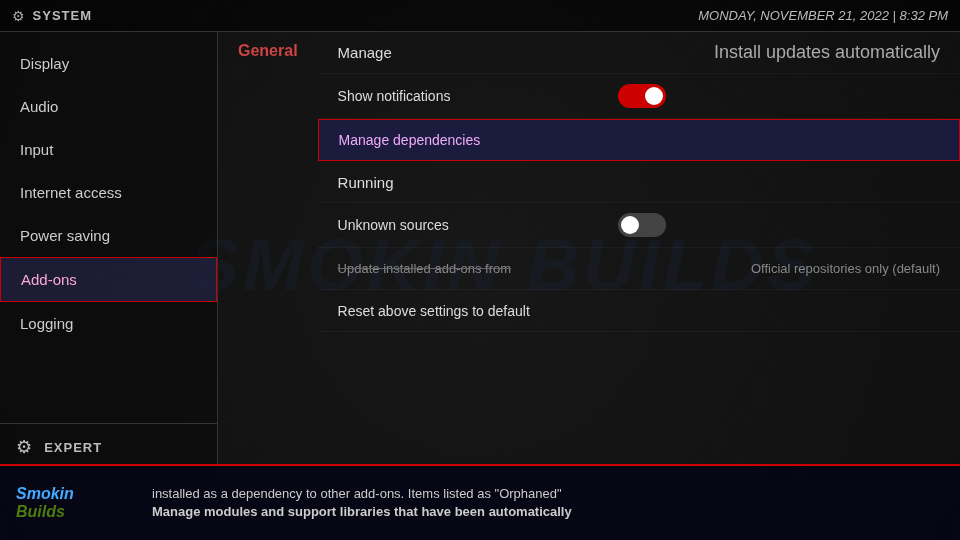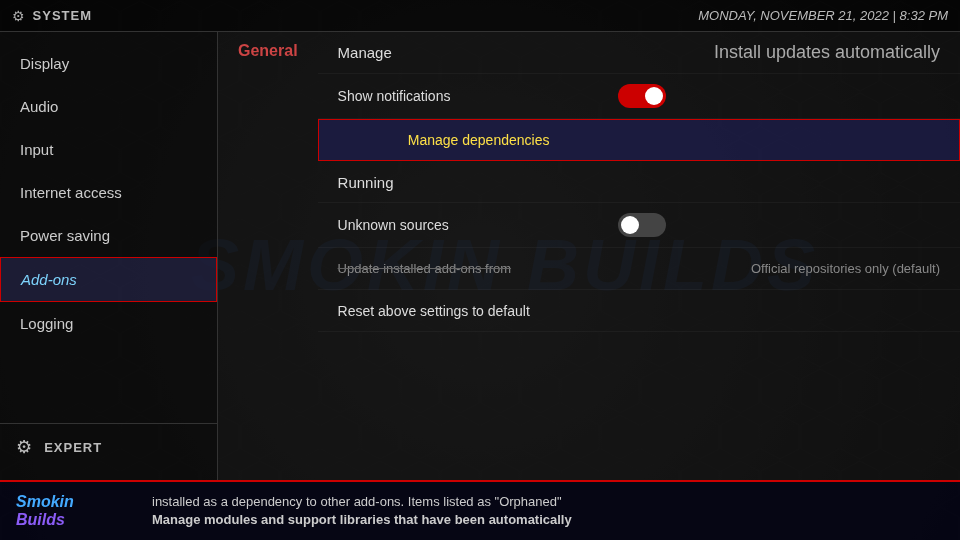--- a/index.html
+++ b/index.html
@@ -86,22 +86,21 @@
     .sidebar-item {
       padding: 13px 20px;
       font-size: 15px;
       color: #ccc;
       cursor: pointer;
       transition: background 0.15s;
     }
     .sidebar-item.active {
       background: rgba(40,40,80,0.6);
       border: 1px solid #c00;
-      color: #7dd3fc;
-      font-style: italic;
+      color: #f9a8d4;
     }
 
     .sidebar-bottom {
       margin-top: auto;
       padding: 12px 16px;
       display: flex;
       align-items: center;
       gap: 12px;
       border-top: 1px solid #333;
     }
@@ -188,38 +187,38 @@
     }
     .toggle.off::after {
       right: auto;
       left: 3px;
     }
 
     
     .bottom-bar {
       position: absolute;
       bottom: 0; left: 0; right: 0;
-      height: 60px;
+      height: 76px;
       background: rgba(5,5,20,0.95);
       border-top: 2px solid #c00;
       display: flex;
       align-items: center;
       padding: 0 16px;
       z-index: 10;
       gap: 16px;
     }
     .bottom-logo {
       width: 120px;
       height: 40px;
       flex-shrink: 0;
       display: flex;
       align-items: center;
     }
     .logo-smokin { color: #4af; }
-    .logo-builds { color: #8b5cf6; font-style: italic; }
+    .logo-builds { color: #4d7c0f; font-style: italic; }
     .bottom-description {
       font-size: 13px;
       color: #ccc;
       line-height: 1.4;
     }
 
     
     .watermark {
       position: absolute;
       top: 50px;
@@ -310,21 +309,21 @@
         <span class="setting-label" style="color:#ddd; font-size:15px;">Manage</span>
         <span class="setting-value" style="color:#aaa; font-size:18px;">Install updates automatically</span>
       </div>
 
       <div class="setting-row">
         <span class="setting-label">Show notifications</span>
         <div class="toggle"></div>
       </div>
 
       <div class="setting-row highlighted">
-        <span class="setting-label" style="color:#fde047;text-align:center;">Manage dependencies</span>
+        <span class="setting-label" style="color:#f0abfc;">Manage dependencies</span>
       </div>
 
       <div class="setting-row" style="padding-top:6px; padding-bottom:4px;">
         <span class="setting-label" style="color:#ddd; font-size:15px;">Running</span>
       </div>
 
       <div class="setting-row">
         <span class="setting-label">Unknown sources</span>
         <div class="toggle off"></div>
       </div>

